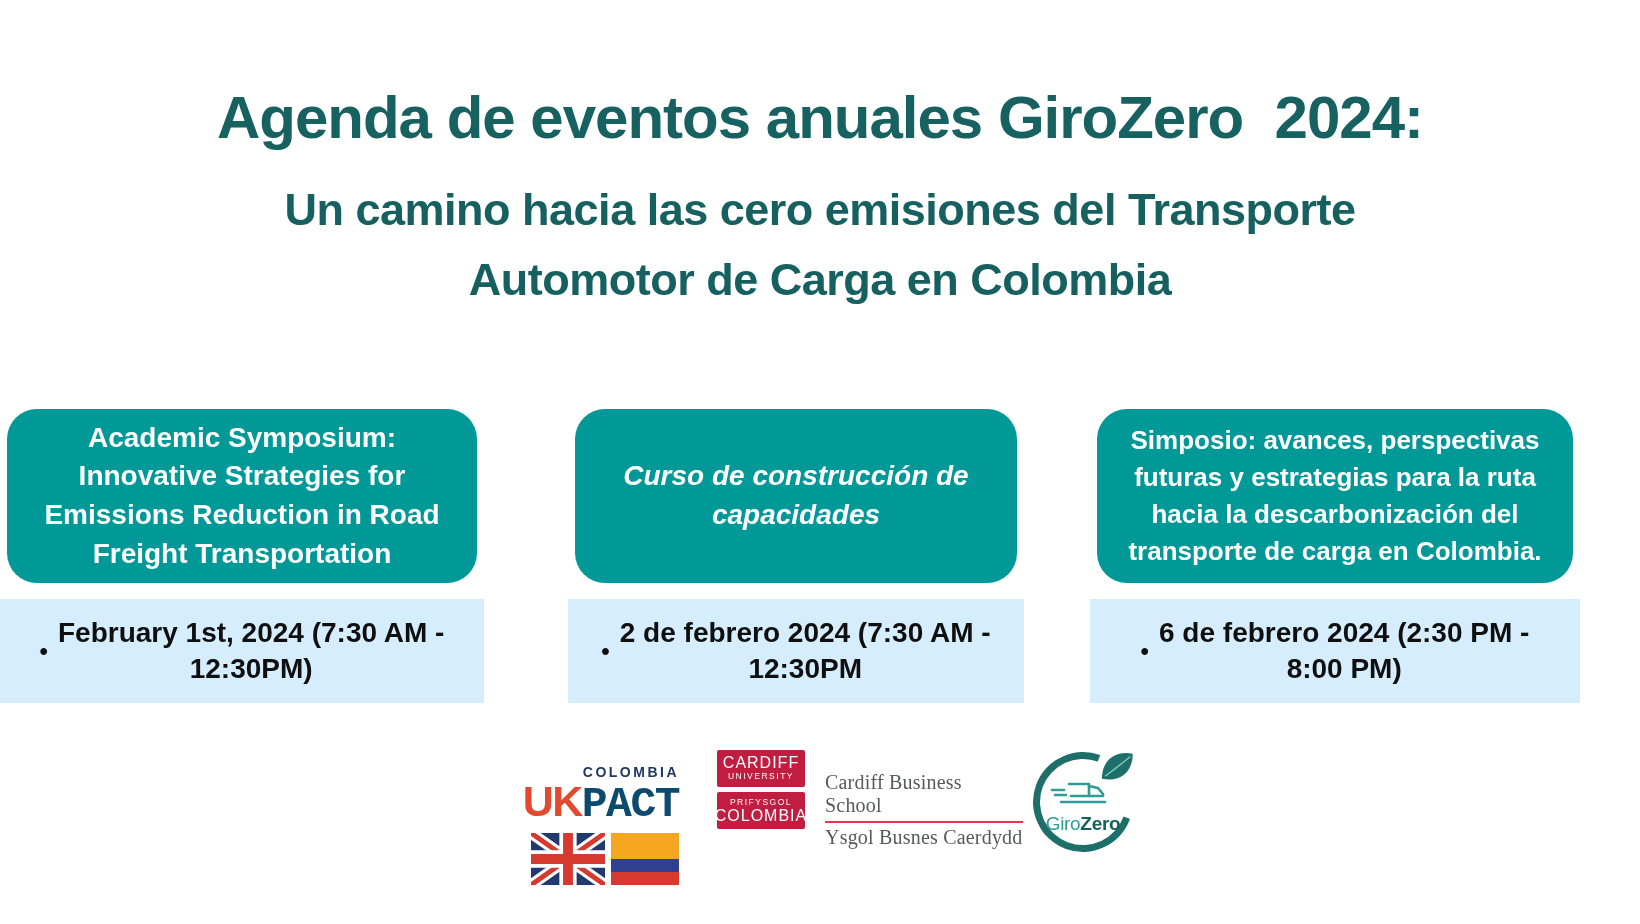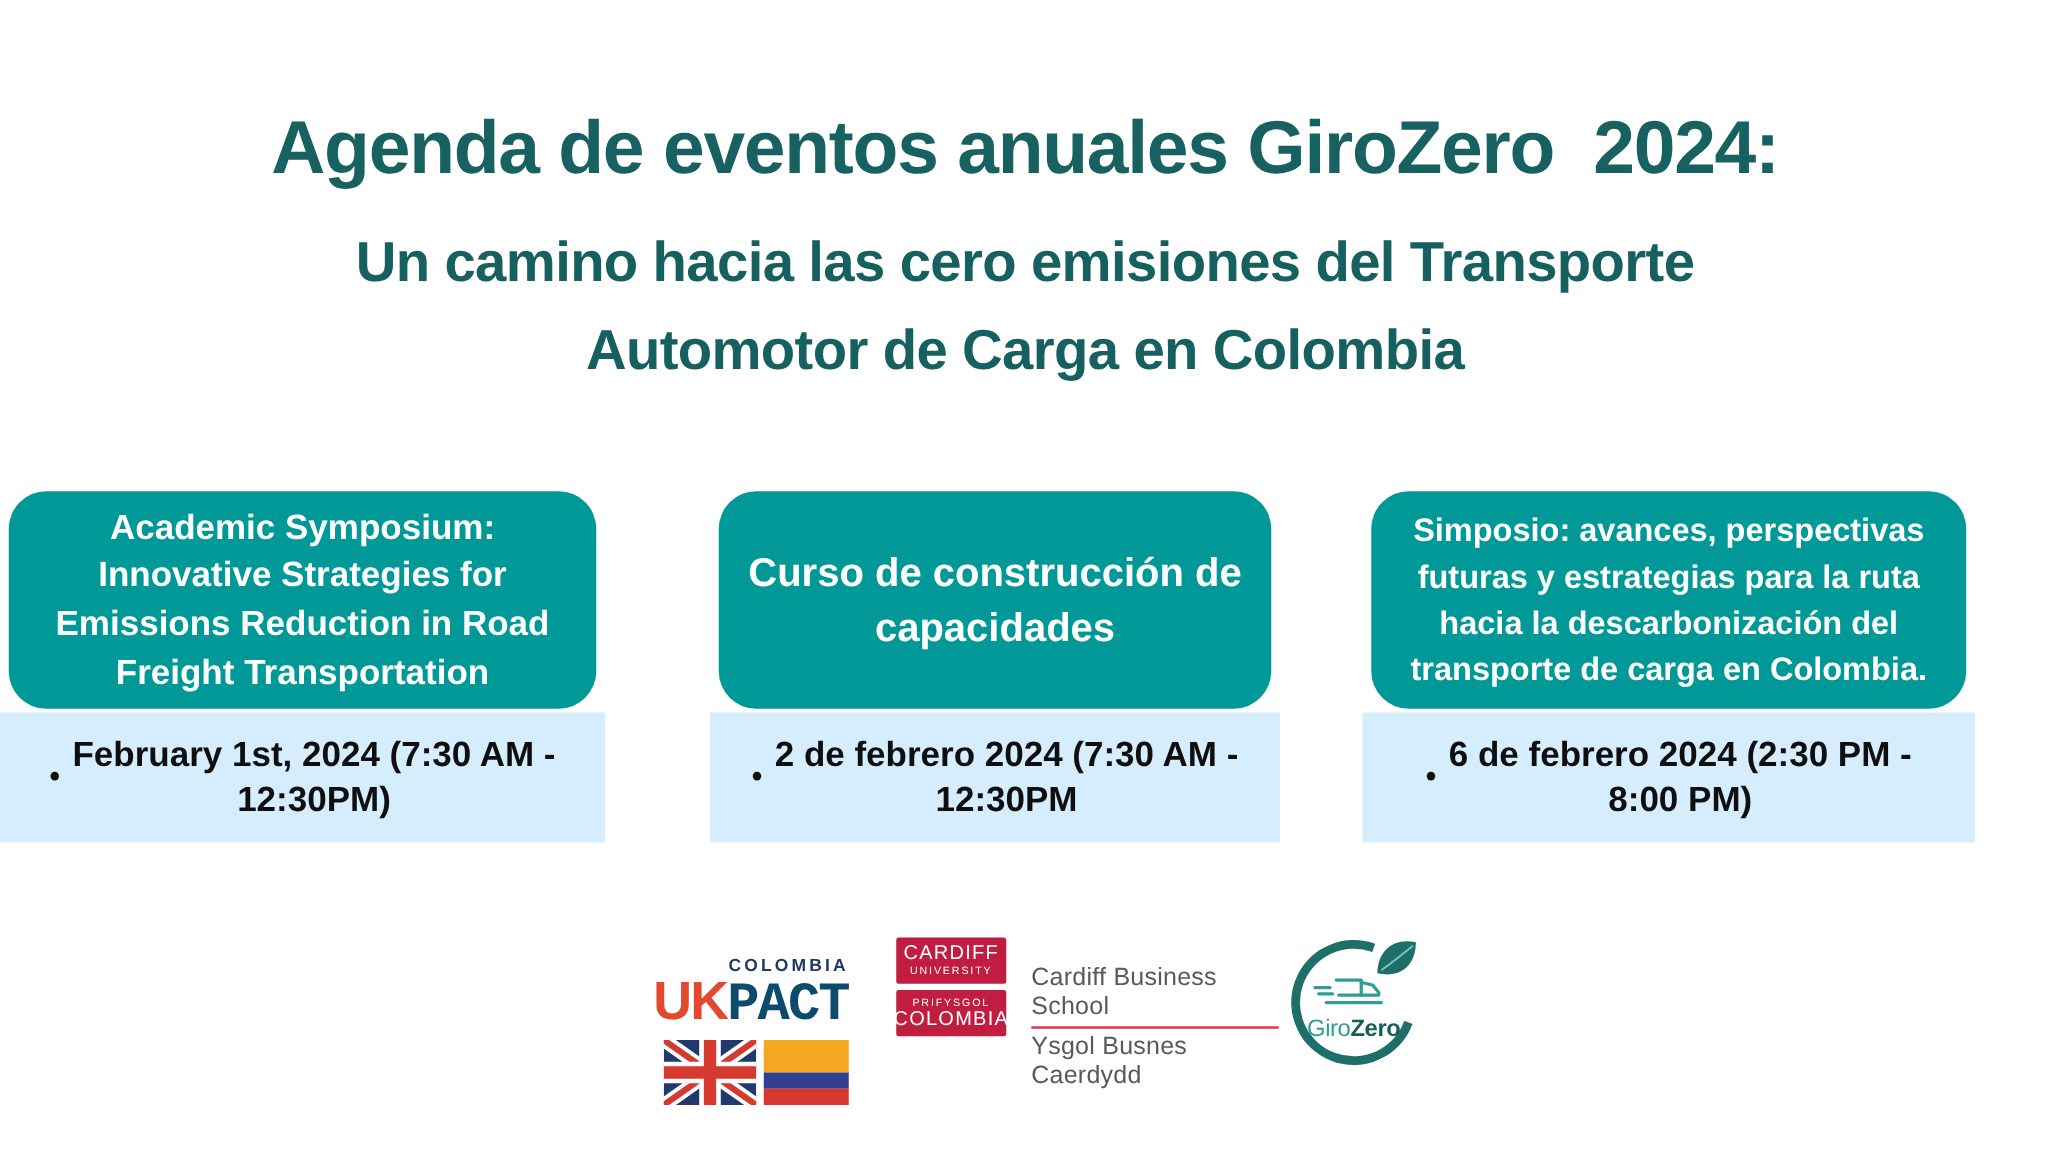--- a/index.html
+++ b/index.html
@@ -18,27 +18,27 @@
     margin-top:26px;font-size:45px;font-weight:700;color:#176060;
     line-height:1.56;white-space:pre-line;letter-spacing:-0.5px;
   }
   
   .cards{position:absolute;top:393px;left:0;width:1640px;display:flex;align-items:flex-start;}
   .event{display:block;}
   .event:nth-child(1){width:484px;}
   .event:nth-child(2){width:456px;margin-left:84px;}
   .event:nth-child(3){width:490px;margin-left:66px;}
   .card-title{
-    margin:0 7px;height:174px;border-radius:30px;background:#019898;
+    margin:16px 7px;height:174px;border-radius:30px;background:#019898;
     display:flex;align-items:center;justify-content:center;
     color:#ffffff;font-weight:700;text-align:center;
     white-space:pre-line;padding:0 14px;box-sizing:border-box;line-height:1.38;
   }
   .event:nth-child(1) .card-title{font-size:28px;}
-  .event:nth-child(2) .card-title{font-size:32px;}
+  .event:nth-child(2) .card-title{font-size:28px;font-style:italic;}
   .event:nth-child(3) .card-title{font-size:26px;line-height:1.42;}
   .card-date{
     margin-top:3px;height:104px;background:#d5edfc;
     display:flex;align-items:center;justify-content:center;
     font-size:28px;font-weight:800;color:#0f0f0f;text-align:center;line-height:1.3;
     padding:0 10px;box-sizing:border-box;
   }
   .card-date .bullet{font-size:24px;margin-right:10px;}
   .card-date .date-text{white-space:pre-line;}
   
@@ -67,21 +67,21 @@
   
   .logo-cardiff{margin-left:38px;display:flex;flex-direction:column;gap:5px;}
   .cardiff-box{
     width:88px;height:37px;background:#c01d40;border-radius:2px;color:#ffffff;
     display:flex;flex-direction:column;align-items:center;justify-content:center;
     font-family:Liberation Sans, sans-serif;
   }
   .cardiff-big{font-size:16px;letter-spacing:1px;line-height:1.0;}
   .cardiff-small{font-size:8.5px;letter-spacing:1.5px;line-height:1.2;}
   
-  .logo-cbs{margin-left:20px;margin-top:21px;width:198px;}
+  .logo-cbs{margin-left:20px;margin-top:21px;width:198px;font-family:Liberation Serif, serif;}
   .cbs-line1,.cbs-line2{color:#58595b;font-size:20px;font-weight:400;letter-spacing:0.2px;}
   .cbs-rule{height:2px;background:#e8354d;margin:4px 0 3px 0;}
   
   .logo-girozero{position:relative;width:100px;height:100px;margin-left:10px;margin-top:2px;}
   .gz-ring{
     position:absolute;inset:0;border-radius:50%;
     border:7px solid #1e6f6a;border-right-color:transparent;
     transform:rotate(-25deg);box-sizing:border-box;
   }
   .gz-leaf{position:absolute;top:-3px;right:-3px;width:42px;height:40px;transform:rotate(6deg);}

